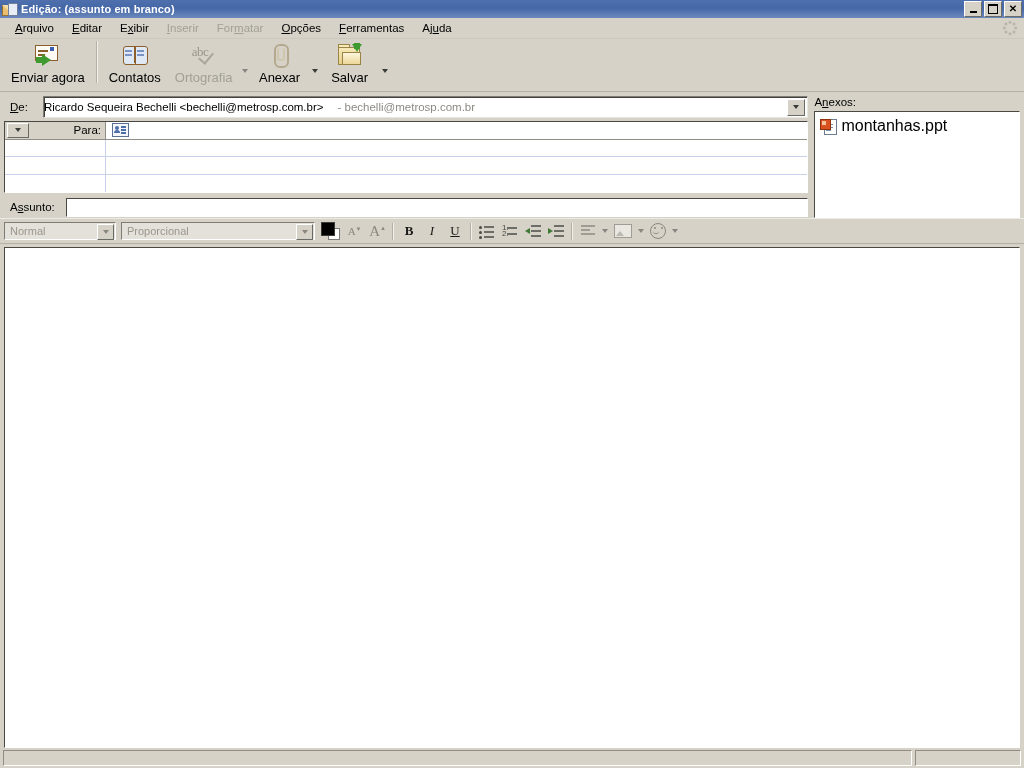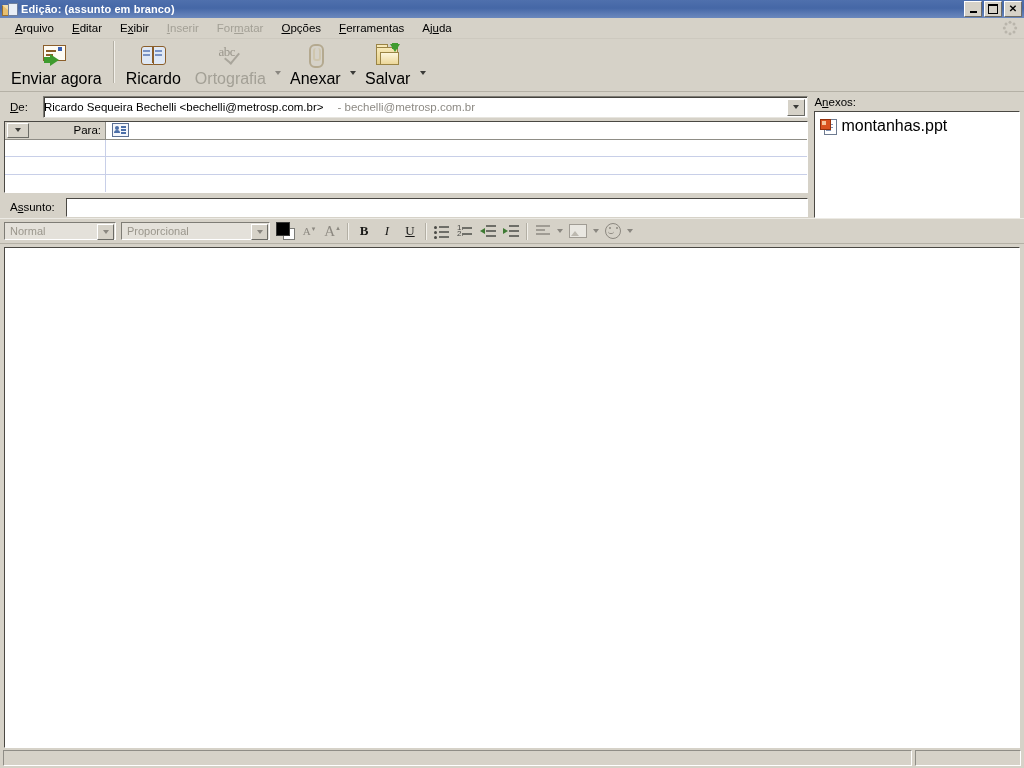--- a/index.html
+++ b/index.html
@@ -126,21 +126,21 @@
   .tb-item {
     display: flex;
     flex-direction: column;
     align-items: center;
     justify-content: flex-start;
     padding: 3px 7px 0 7px;
     cursor: default;
     min-width: 46px;
   }
   .tb-icon { height: 26px; display:flex; align-items:center; justify-content:center; position: relative; width: 34px;}
-  .tb-label { font-size: 16px; color: #000; margin-top: 2px; white-space: nowrap; }
+  .tb-label { font-size: 13px; color: #000; margin-top: 2px; white-space: nowrap; }
   .tb-label.disabled { color: #a3a096; }
   .tb-sep {
     width: 1px; height: 42px;
     background: #b3afa4;
     border-right: 1px solid #f2f0ea;
     margin: 2px 4px 0 4px;
   }
   .tb-drop {
     align-self: center;
     margin-top: 18px;
@@ -423,21 +423,21 @@
   }
   .fmt-combo .cbtn {
     position:absolute; right:1px; top:1px;
     width: 15px; height: 14px;
     background:#d6d2c8;
     border:1px solid;
     border-color:#ffffff #6b6b66 #6b6b66 #ffffff;
     display:flex; align-items:center; justify-content:center;
   }
   .combo-style { width: 112px; }
-  .combo-font { width: 149px; }
+  .combo-font { width: 194px; }
 
   .color-sw { position: relative; width: 18px; height: 18px; margin: 0 3px 0 5px; }
   .color-sw .fg { position:absolute; left:0; top:0; width:12px; height:12px; background:#000; border:1px solid #3a3a38; }
   .color-sw .bg { position:absolute; left:7px; top:6px; width:10px; height:10px; background:#fff; border:1px solid #7a7a76; }
 
   .fmt-btn {
     width: 22px; height: 20px;
     display:flex; align-items:center; justify-content:center;
     font-size: 12px; color:#3a3a38; cursor: default;
     position: relative;
@@ -585,21 +585,21 @@
         <div class="ic-book">
           <div class="pgl"></div>
             <div class="pgr"></div>
             <div class="spine"></div>
           <div class="bl1"></div>
             <div class="bl2"></div>
             <div class="br1"></div>
             <div class="br2"></div>
         </div>
       </div>
-      <div class="tb-label">Ricardo</div>
+      <div class="tb-label">Contatos</div>
     </div>
 
     <div class="tb-group">
       <div class="tb-item">
         <div class="tb-icon">
           <div class="ic-spell">
               <span class="abc">abc</span>
               <span class="check"></span>
             </div>
         </div>

